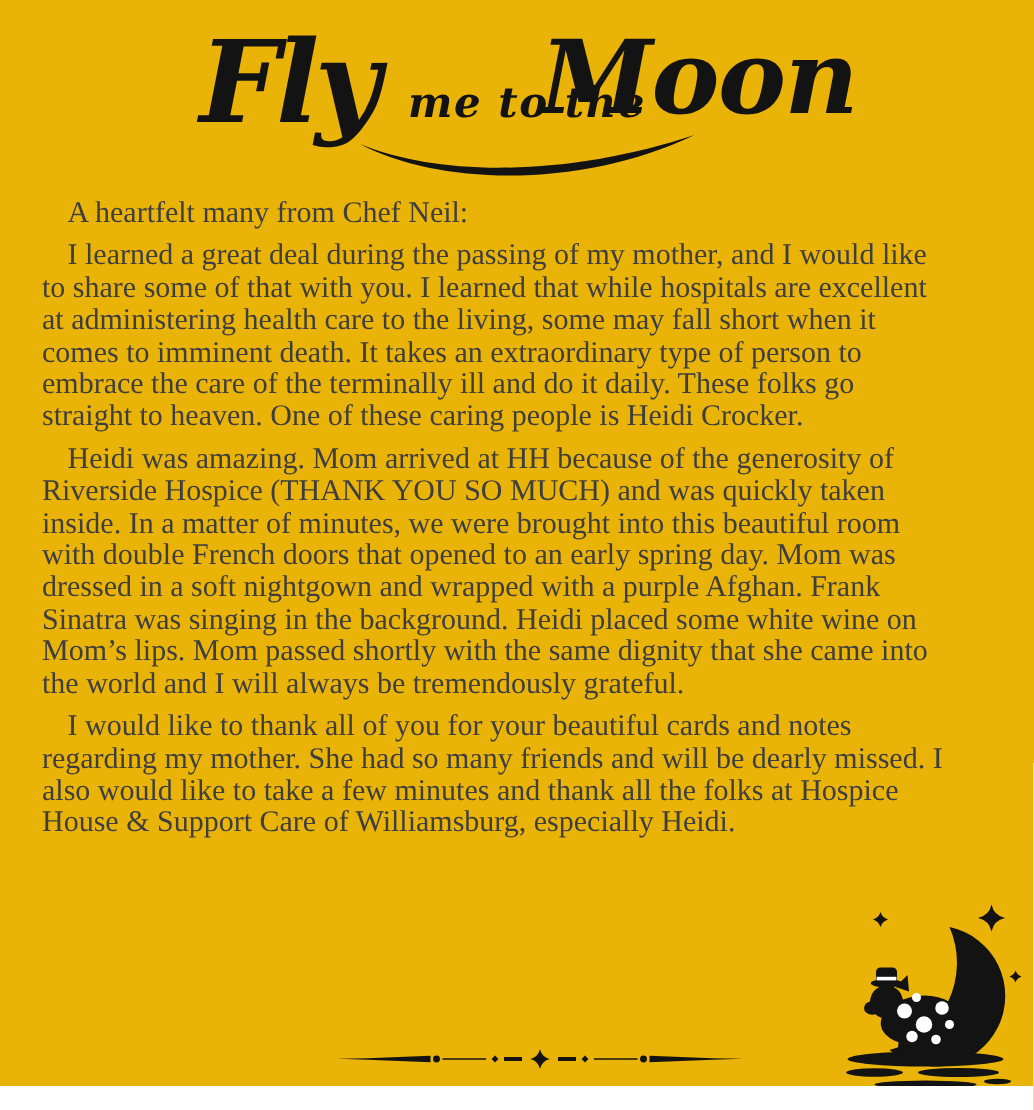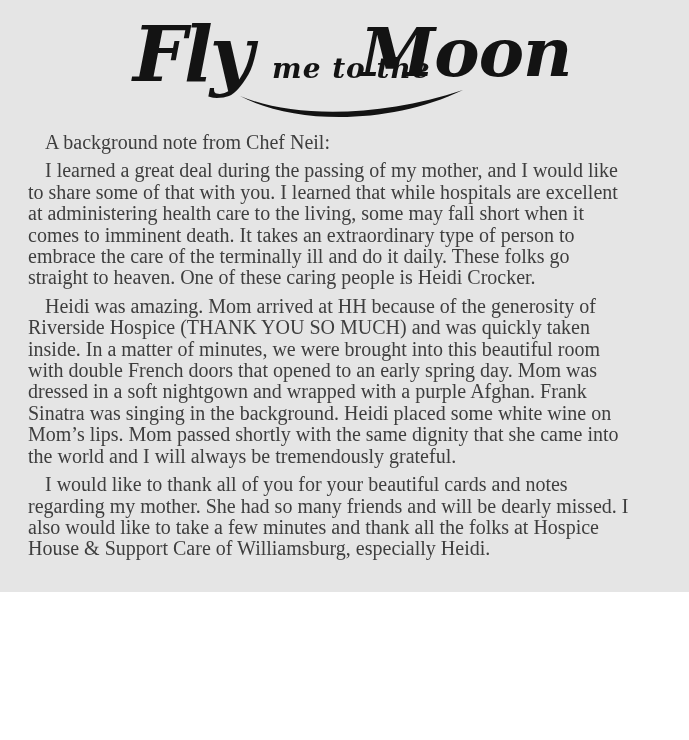--- a/index.html
+++ b/index.html
@@ -1,20 +1,20 @@
 <!DOCTYPE html>
 <html><head>
 <meta charset="utf-8">
 <style>
   html, body { margin: 0; padding: 0; background: #ffffff; }
   .page {
     position: relative;
     width: 689px;
-    height: 592px;
-    background: #e5e5e5;
+    height: 724px;
+    background: #eab308;
     overflow: hidden;
     font-family: "Liberation Serif", serif;
   }
 
   
   .title-block { position: absolute; left: 0; top: 0; width: 689px; height: 130px; color: #131313; }
   .t-fly {
     position: absolute; left: 133px; top: 10px;
     font-family: "DejaVu Serif", serif; font-style: italic; font-weight: 700;
     font-size: 76px; letter-spacing: -3px; color: #131313;
@@ -51,21 +51,21 @@
   <div class="title-block">
     <span class="t-fly">Fly</span>
     <span class="t-conn">me to the</span>
     <span class="t-moon">Moon</span>
     <svg class="t-swash" width="230" height="36" viewBox="0 0 230 36">
       <path d="M2 10 C 55 32, 140 32, 225 4 C 150 40, 55 38, 2 10 Z" fill="#131313"></path>
     </svg>
   </div>
 
   <div class="letter">
-    <p>A background note from Chef Neil:</p>
+    <p>A heartfelt many from Chef Neil:</p>
     <p>I learned a great deal during the passing of my mother, and I would like to share some of that with you. I learned that while hospitals are excellent at administering health care to the living, some may fall short when it comes to imminent death. It takes an extraordinary  type of person to embrace the care of the terminally ill and do it daily. These folks go straight to heaven. One of these caring people is Heidi Crocker.</p>
     <p>Heidi was amazing. Mom arrived at HH because of the generosity of Riverside Hospice (THANK YOU SO MUCH) and was quickly taken inside. In a matter of minutes, we were brought into this beautiful room with double French doors that opened to an early spring day. Mom was dressed in a soft nightgown and wrapped with a purple Afghan. Frank Sinatra was singing in the background. Heidi placed some white wine on Mom’s lips. Mom passed shortly with the same dignity that she came into the world and I will always be tremendously grateful.</p>
     <p>I would like to thank all of you for your beautiful cards and notes regarding my mother. She had so many friends and will be dearly missed.  I also would like to take a few minutes and thank all the folks at Hospice House &amp; Support Care of Williamsburg, especially Heidi.</p>
   </div>
 
   <svg class="divider" width="270" height="14" viewBox="0 0 270 14">
     <g fill="#131313" stroke="#131313">
       <path d="M0 6.8 L20 6.5 L62 4.8 L62 9.2 L20 7.5 Z" stroke="none"></path>
       <circle cx="66" cy="7" r="2.3" stroke="none"></circle>
       <line x1="70" y1="7" x2="99" y2="7" stroke-width="1.1"></line>

